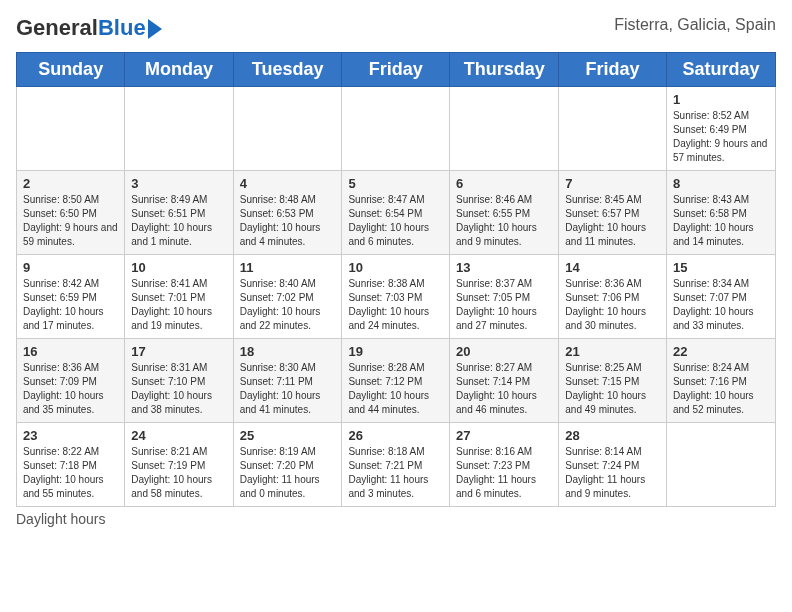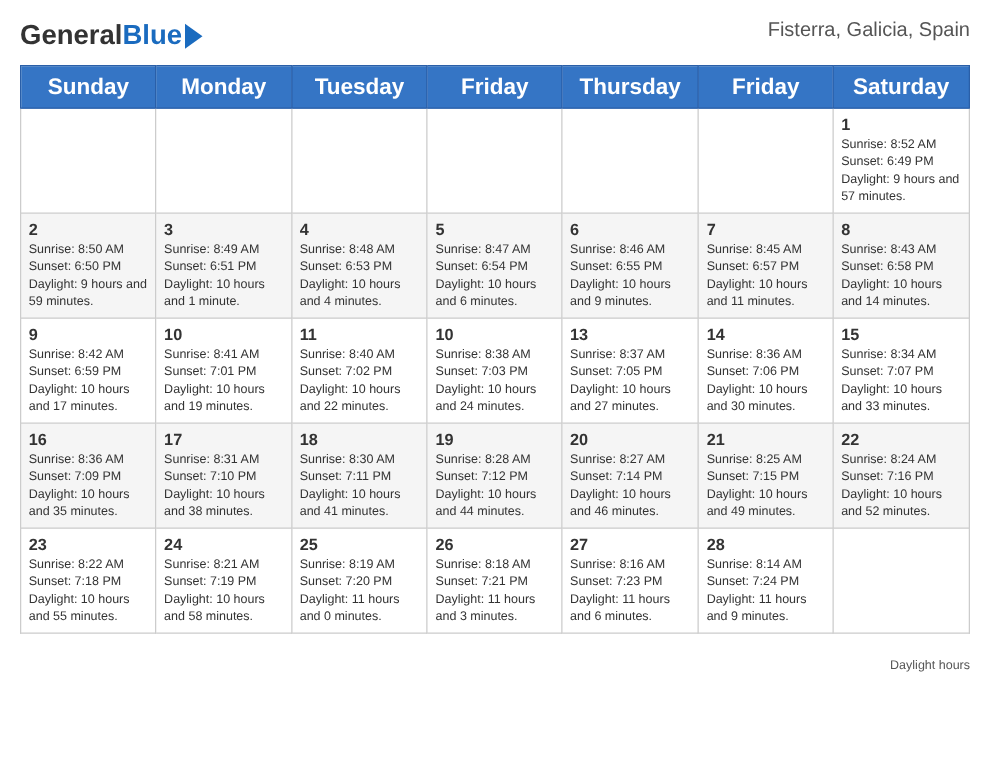--- a/index.html
+++ b/index.html
@@ -306,15 +306,15 @@
           <span class="day-num">28</span>
           <div class="day-info">Sunrise: 8:14 AM
 Sunset: 7:24 PM
 Daylight: 11 hours and 9 minutes.</div>
         </td>
         <td class="empty-cell"></td>
       </tr>
     </tbody>
 </table>
 
-<div style="margin-top:20px; font-size:10px; color:#555; text-align:right;">
+<div style="margin-top:4px; font-size:14px; color:#555; text-align:left;">
   <span>Daylight hours</span>
 </div>
 
 </body></html>

